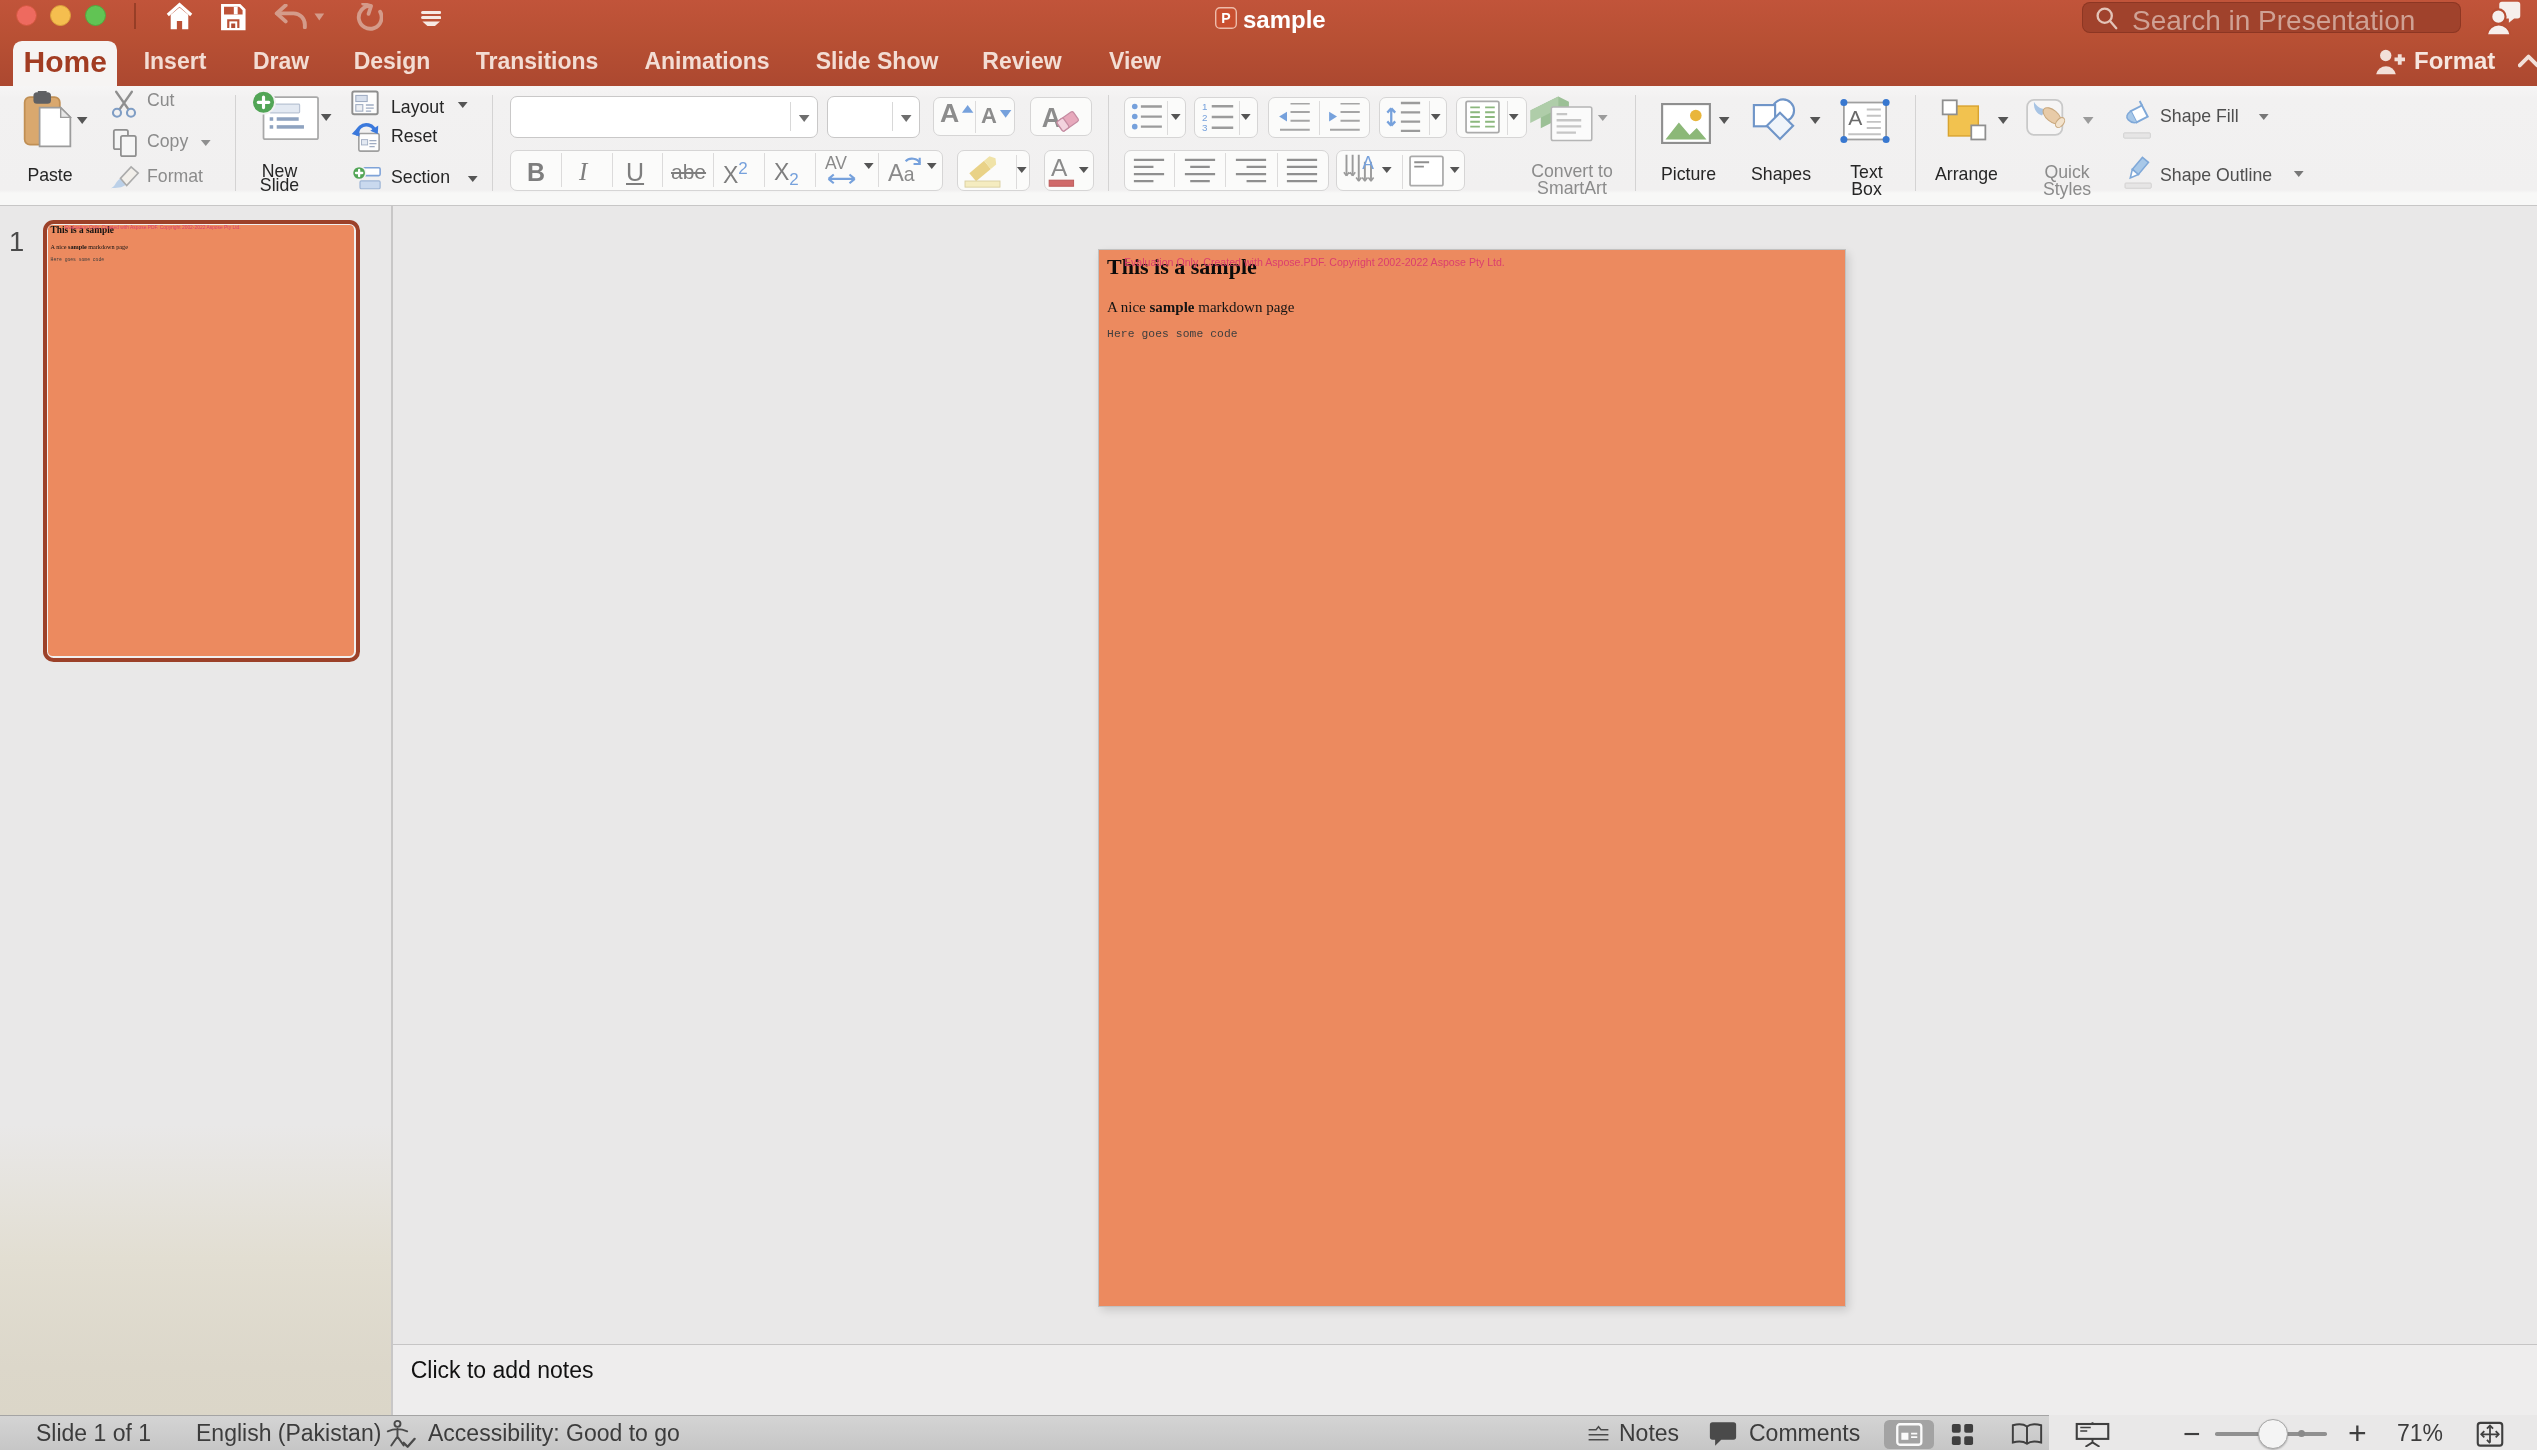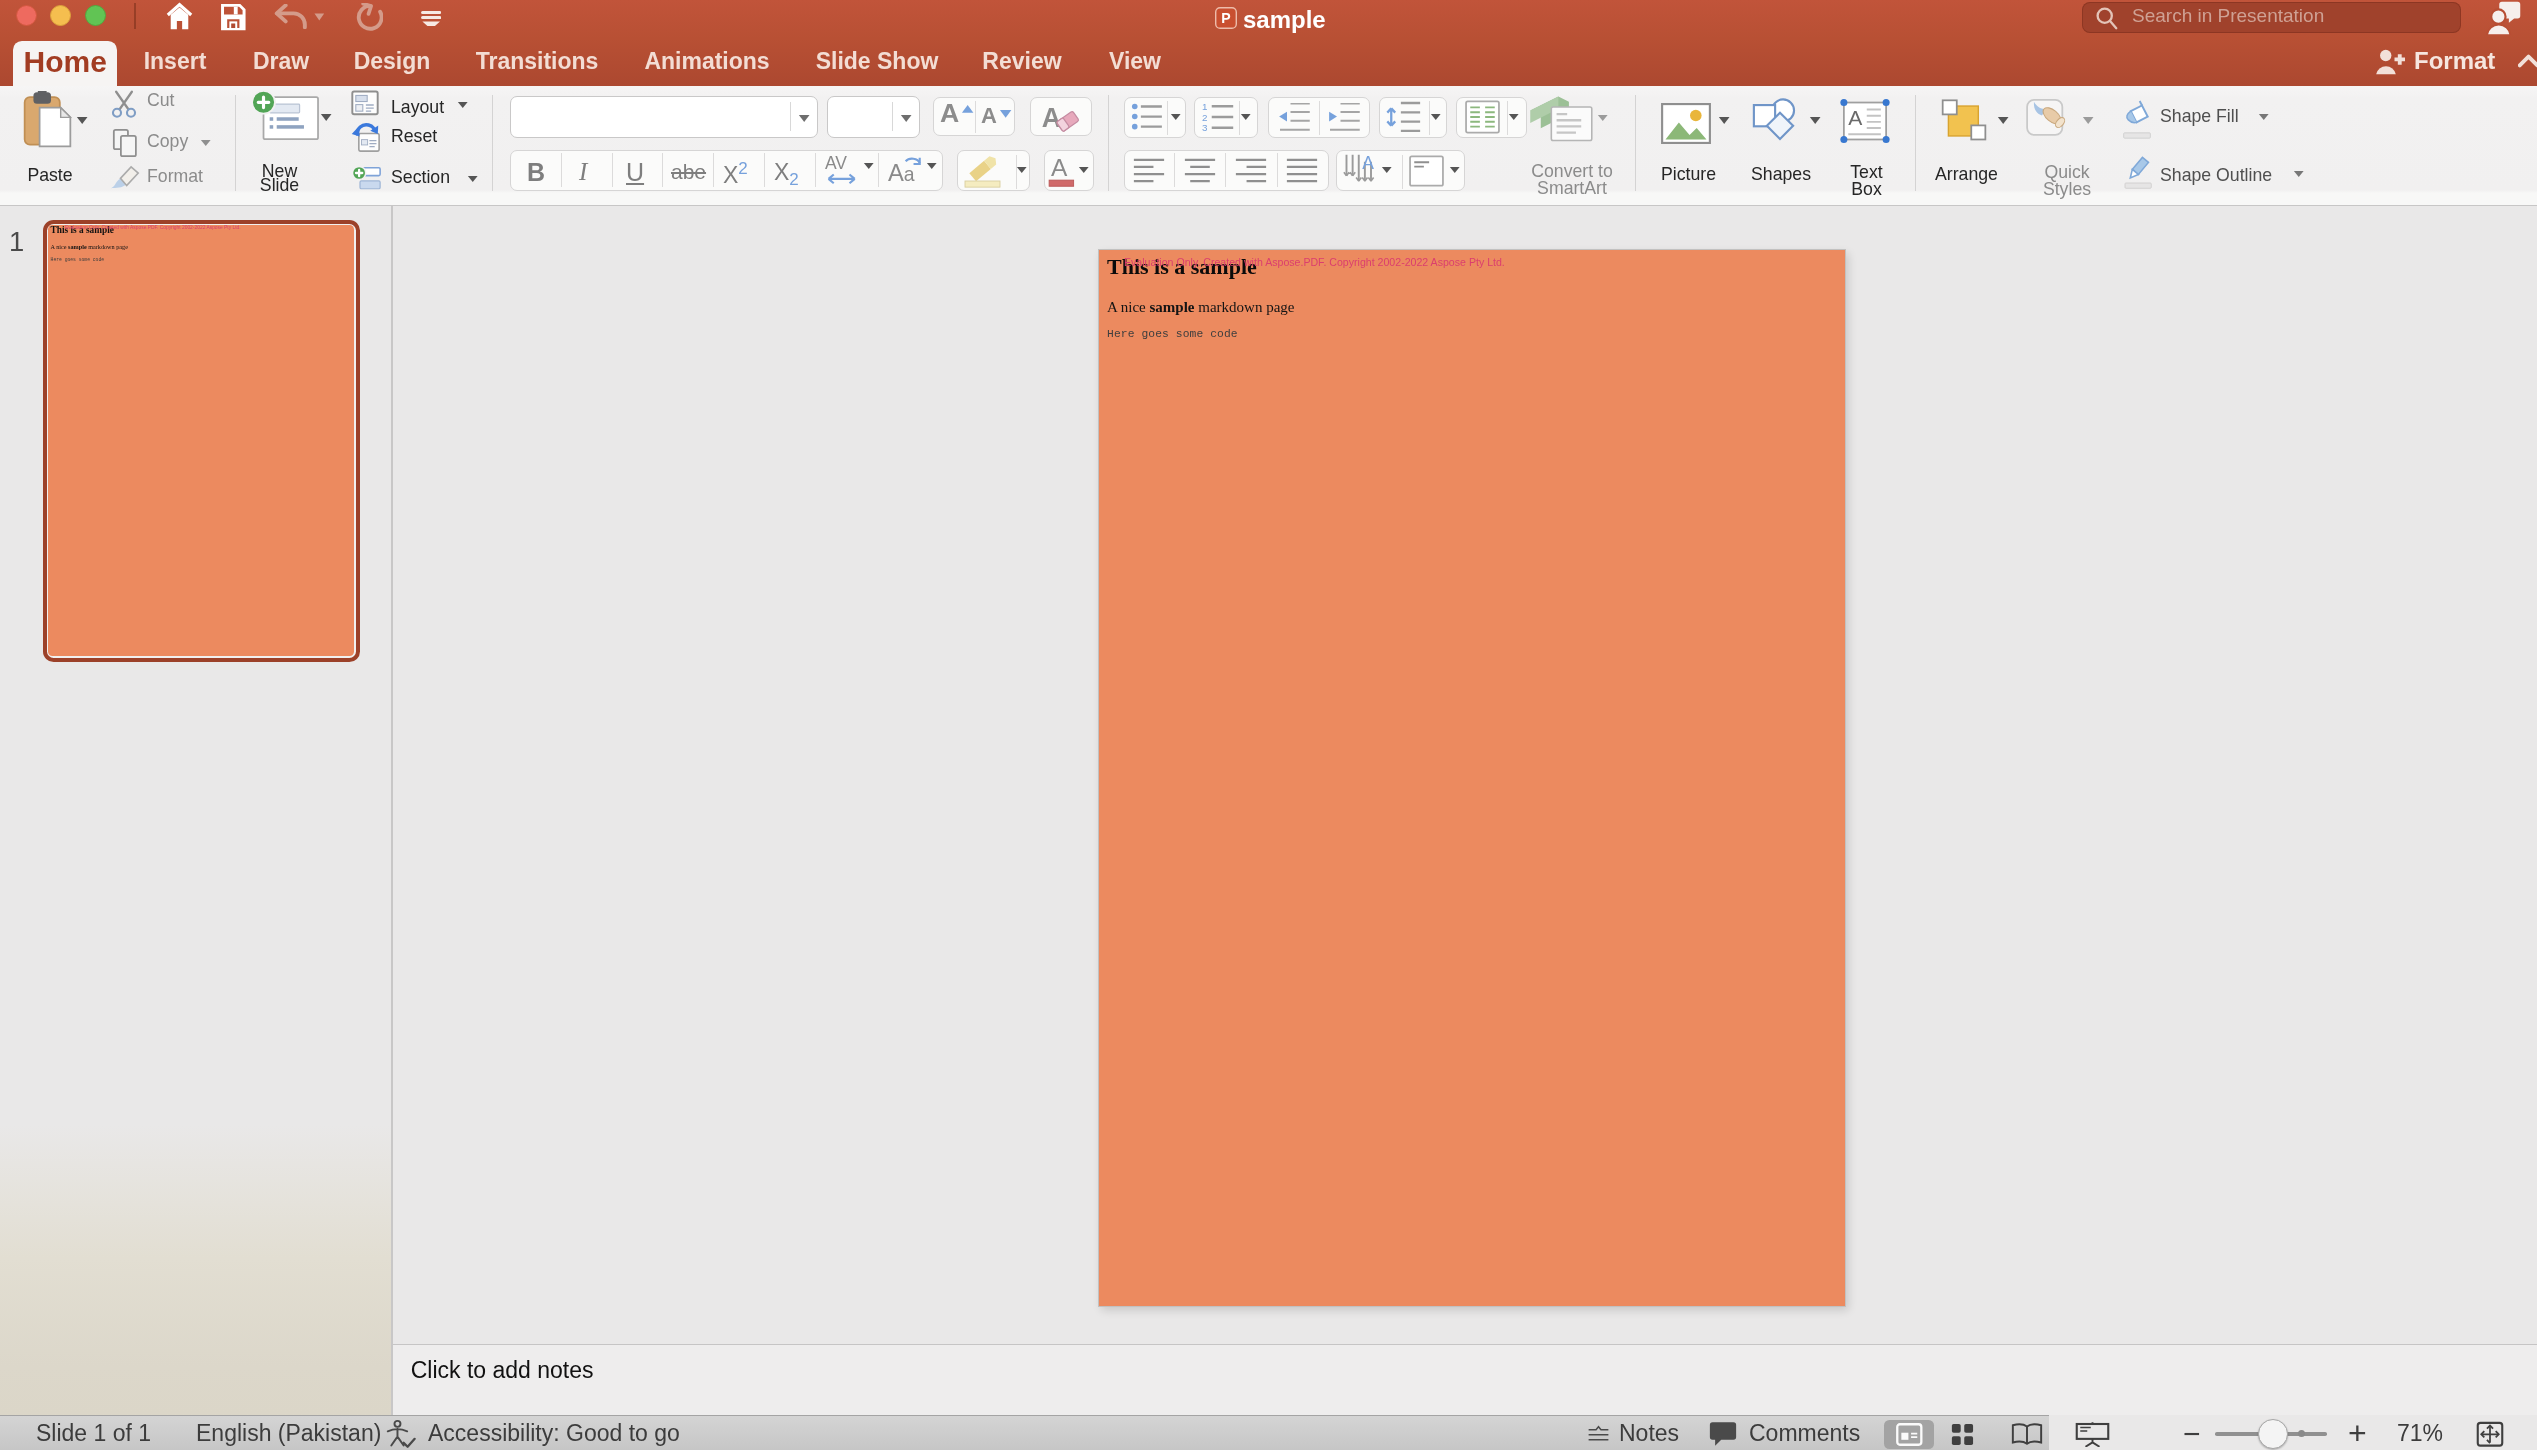--- a/index.html
+++ b/index.html
@@ -21,21 +21,21 @@
   .tab { position:absolute; top:41px; height:45px; line-height:41px; color:#F3DDD4;
          font-size:23px; font-weight:600; white-space:nowrap; transform:translateX(-50%); }
   #tab-home { position:absolute; left:13.3px; top:41px; width:104px; height:45px;
      background:#F6F4F3; border-radius:8.9px 8.9px 0 0; color:#A23C22; font-weight:600;
      font-size:30px; text-align:center; line-height:42px; }
   #share-txt { position:absolute; left:2414px; top:41px; height:40px; line-height:39px; color:#F6E6DF; font-size:24px; font-weight:600;}
 
   
   #search { position:absolute; left:2082px; top:1.8px; width:379px; height:31px;
     background:#A0422C; border-radius:8px; box-shadow:inset 0 0 0 0.9px rgba(80,20,8,0.25); }
-  #search-txt { position:absolute; left:50px; top:3.5px; font-size:19px; color:#CFA194; }
+  #search-txt { position:absolute; left:50px; top:3.5px; font-size:28px; color:#CFA194; }
 
   
   #ribbon { position:absolute; top:86px; left:0; width:2538px; height:120px;
     background:linear-gradient(180deg,#F6F5F5 0px,#F2F1F1 12.4px,#F1F0F0 104px,#F8F8F7 107px,#F8F8F7 100%); border-bottom:0.9px solid #C7C6C6; }
   .rdiv { position:absolute; top:8.9px; width:0.9px; height:96px; background:#D4D3D3; }
   .rlabel { position:absolute; font-size:17.7px; color:#262626; }
   .rlabel.gray { color:#8B8B8B; }
   .btn { position:absolute; background:#FBFBFA; border:0.9px solid #D6D5D5; border-radius:7px; }
 
   

